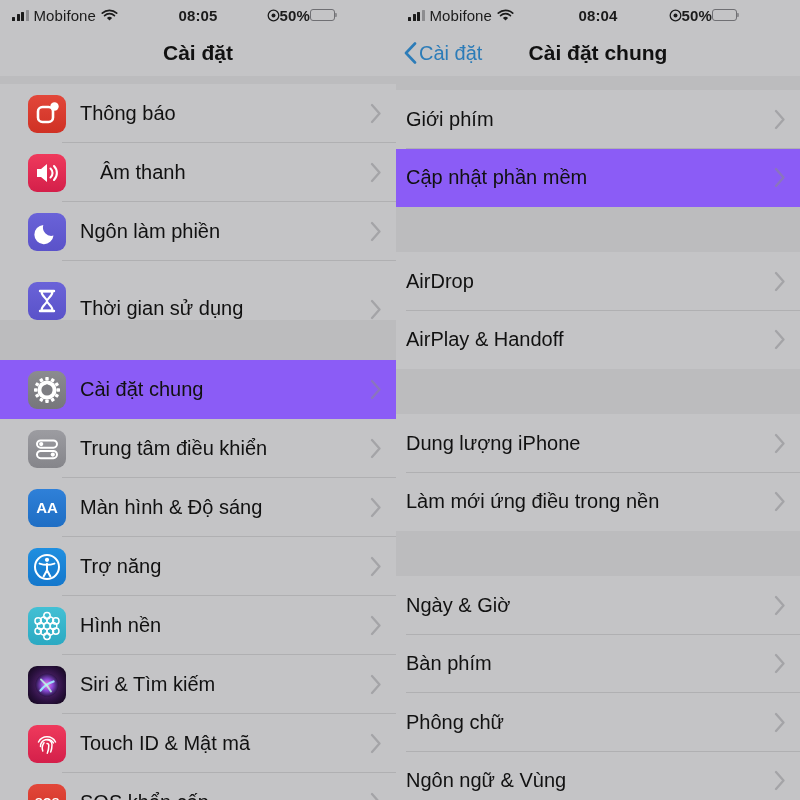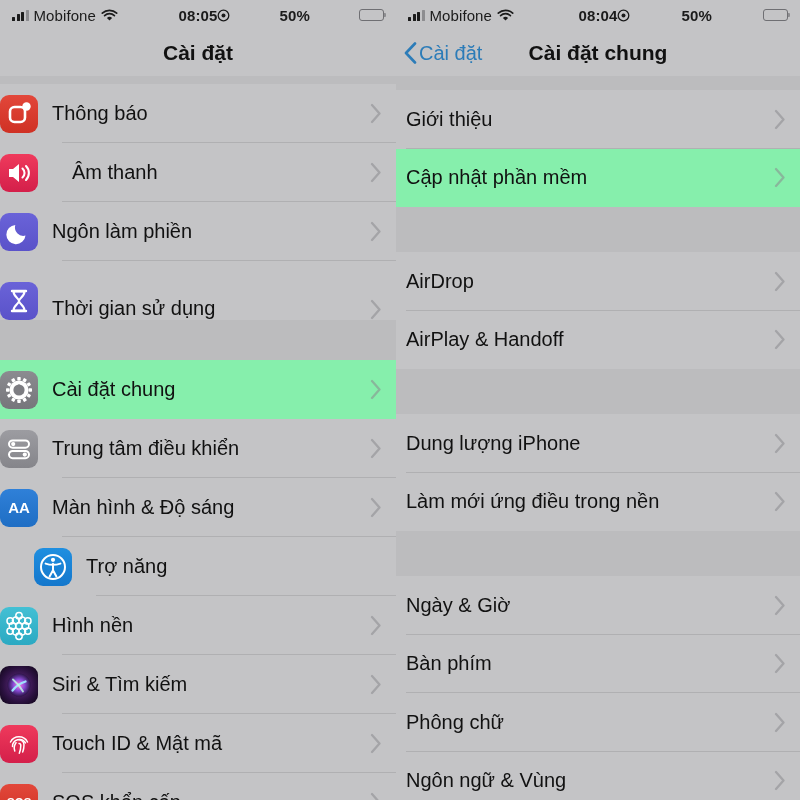--- a/index.html
+++ b/index.html
@@ -18,21 +18,21 @@
   
   .statusbar {
     height: 30px; width: 100%;
     display: flex; align-items: center;
     padding: 0 12px;
     font-size: 15px; font-weight: bold; color: #1b1b1b;
     letter-spacing: .1px;
   }
   .sb-left { display: flex; align-items: center; gap: 5px; flex: 1; }
   .sb-mid  { flex: 0 0 auto; text-align: center; }
-  .sb-right{ display: flex; align-items: center; gap: 0; flex: 1; justify-content: space-between; }
+  .sb-right{ display: flex; align-items: center; gap: 0; flex: 1; justify-content: center; }
 
   .bars { display: flex; align-items: flex-end; gap: 1.5px; height: 11px; }
   .bars i { display: block; width: 3px; background: #1b1b1b; border-radius: .5px; }
   .bars i:nth-child(1) { height: 4px; }
   .bars i:nth-child(2) { height: 6.5px; }
   .bars i:nth-child(3) { height: 9px; }
   .bars i:nth-child(4) { height: 11px; background: #8d8d90; }
 
   .carrier { font-size: 15px; font-weight: normal; }
 
@@ -59,24 +59,24 @@
   }
   .chev-back { width: 13px; height: 22px; flex: 0 0 auto; }
 
   
   .list { width: 100%; }
   .gap { width: 100%; background: #bcbcbe; }
   .row {
     position: relative; width: 100%;
     display: flex; align-items: center;
     background: #c4c4c6;
-    padding-left: 0; padding-right: 14px;
+    padding-left: 28px; padding-right: 14px;
     cursor: pointer;
   }
-  .row.selected { background: #86efac; align-items: center; }
+  .row.selected { background: #8b5cf6; align-items: center; }
   .row .sep {
     position: absolute; left: 62px; right: 0; bottom: 0;
     height: 1px; background: #b0b0b2;
   }
   .row.noicon .sep { left: 10px; }
   .row-label {
     flex: 1; font-size: 20px; color: #111;
     white-space: nowrap; overflow: hidden;
   }
   .row.noicon { padding-left: 10px; }
@@ -244,21 +244,21 @@
         <div class="row" style="height: 59px;">
           <span class="ic ic-display">
             <span class="aa-text">AA</span>
           </span>
           <span class="row-label">Màn hình &amp; Độ sáng</span>
           <svg class="chev" viewBox="0 0 12 21">
             <path d="M2 2 9.5 10.5 2 19" fill="none" stroke="#8a8a8e" stroke-width="2.3" stroke-linecap="round" stroke-linejoin="round"></path>
           </svg>
           <span class="sep"></span>
         </div>
-        <div class="row" style="height: 59px; margin-left: 34px;">
+        <div class="row" style="height: 59px;">
           <span class="ic ic-accessibility">
             <svg viewBox="0 0 38 38">
               <circle cx="19" cy="19" r="12" fill="none" stroke="#ffffff" stroke-width="2"></circle>
               <circle cx="19" cy="11.8" r="2.1" fill="#ffffff"></circle>
               <path d="M11.6 15.6c4.8 1.6 9.9 1.6 14.8 0M19 15.8v6.4m0 0-3.4 6.2M19 22.2l3.4 6.2" stroke="#ffffff" stroke-width="2" fill="none" stroke-linecap="round"></path>
             </svg>
           </span>
           <span class="row-label">Trợ năng</span>
           <svg class="chev" viewBox="0 0 12 21">
             <path d="M2 2 9.5 10.5 2 19" fill="none" stroke="#8a8a8e" stroke-width="2.3" stroke-linecap="round" stroke-linejoin="round"></path>
@@ -378,21 +378,21 @@
           <path d="M11 1.5 2 11l9 9.5" fill="none" stroke="#2c7cb8" stroke-width="2.6" stroke-linecap="round" stroke-linejoin="round"></path>
         </svg>
         <span>Cài đặt</span>
       </div>
       <div class="nav-title">Cài đặt chung</div>
     </div>
 
     <div class="list">
         <div class="gap" style="height: 14px;"></div>
         <div class="row noicon" style="height: 58.5px;">
-          <span class="row-label">Giới thiệu</span>
+          <span class="row-label">Giới phím</span>
           <svg class="chev" viewBox="0 0 12 21">
             <path d="M2 2 9.5 10.5 2 19" fill="none" stroke="#8a8a8e" stroke-width="2.3" stroke-linecap="round" stroke-linejoin="round"></path>
           </svg>
           <span class="sep"></span>
         </div>
         <div class="row selected noicon last" style="height: 58.5px;">
           <span class="row-label">Cập nhật phần mềm</span>
           <svg class="chev" viewBox="0 0 12 21">
             <path d="M2 2 9.5 10.5 2 19" fill="none" stroke="#8a8a8e" stroke-width="2.3" stroke-linecap="round" stroke-linejoin="round"></path>
           </svg>

